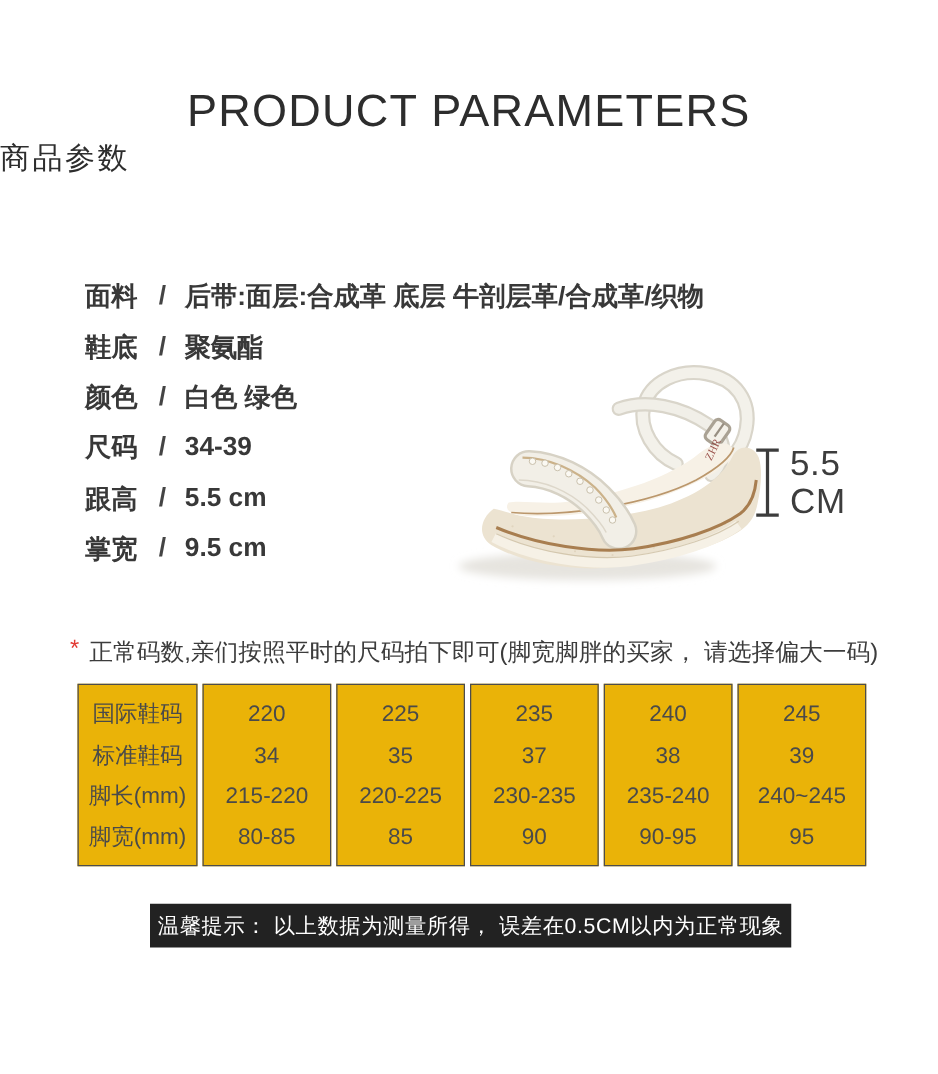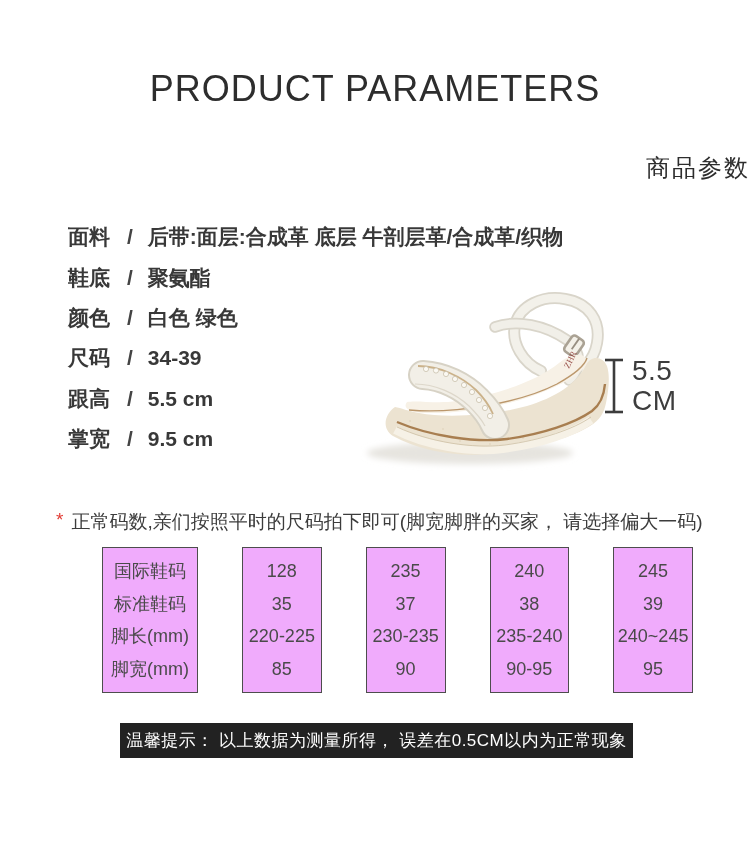--- a/index.html
+++ b/index.html
@@ -2,40 +2,40 @@
 <html><head>
 <meta charset="utf-8">
 <style>
   * { margin:0; padding:0; box-sizing:border-box; }
   html,body { background:#ffffff; }
   body { font-family:"Liberation Sans","DejaVu Sans",sans-serif; }
   .page { position:relative; width:750px; height:859px; background:#ffffff; overflow:hidden; margin:0 auto;padding-left:20px; }
 
   .title-en { position:absolute; top:68px; left:0; width:100%; text-align:center;
               font-size:36px; font-weight:300; letter-spacing:1px; color:#2d2d2d; }
-  .title-zh { position:absolute; top:110px; left:0; width:100%; text-align:right;
-              font-size:24px; font-weight:400; letter-spacing:2px; color:#2d2d2d;margin-top:42px; }
+  .title-zh { position:absolute; top:110px; left:0; width:100%; text-align:left;
+              font-size:24px; font-weight:400; letter-spacing:2px; color:#2d2d2d; }
 
   .params { position:absolute; left:68px; top:217px;font-weight:bold; }
   .param-row { display:flex; align-items:center; height:40.4px; font-size:21px; color:#383838; white-space:nowrap; }
   .p-label { min-width:46px; }
   .p-sep { margin:0 15px 0 13px; color:#444; }
 
   .shoe { position:absolute; left:345px; top:283px; width:300px; height:200px; }
 
   .measure { position:absolute; left:601px; top:356px; display:flex; align-items:center; }
   .measure-text { margin-left:5px; font-size:28px; line-height:1.08; color:#3d3d3d; letter-spacing:0.5px; }
 
   .size-note { position:absolute; left:56px; top:509px; width:660px; display:flex;
                font-size:19px; color:#3c3c3c; white-space:nowrap; }
   .size-note .mark { color:#e23b34; margin-right:8px; }
 
   .size-table { position:absolute; left:62px; top:547px; width:631px; height:146px; display:flex; gap:4px; }
   .st-col { border:1px solid #4d4d4d; display:flex; flex-direction:column; justify-content:space-around;
-            align-items:center; padding:7px 0; background:#f0abfc;margin-left:40px; }
+            align-items:center; padding:7px 0; background:#eab308; }
   .st-col.labels { flex:0 0 96px; }
   .st-col.data { flex:1; }
   .st-cell { font-size:18px; line-height:1; color:#4a4a4a; white-space:nowrap; }
 
   .footer { position:absolute; left:120px; top:723px; width:513px; height:35px; background:#222222;
             color:#ffffff; display:flex; align-items:center; justify-content:center;
             font-size:17px; letter-spacing:0.5px; white-space:nowrap; }
 </style>
 </head>
 <body>
@@ -158,21 +158,27 @@
   </div>
 
   <div class="size-table">
     <div class="st-col labels">
       <div class="st-cell">国际鞋码</div>
       <div class="st-cell">标准鞋码</div>
       <div class="st-cell">脚长(mm)</div>
       <div class="st-cell">脚宽(mm)</div>
     </div>
     <div class="st-col data">
-      <div class="st-cell">128</div>
+      <div class="st-cell">220</div>
+      <div class="st-cell">34</div>
+      <div class="st-cell">215-220</div>
+      <div class="st-cell">80-85</div>
+    </div>
+    <div class="st-col data">
+      <div class="st-cell">225</div>
       <div class="st-cell">35</div>
       <div class="st-cell">220-225</div>
       <div class="st-cell">85</div>
     </div>
     <div class="st-col data">
       <div class="st-cell">235</div>
       <div class="st-cell">37</div>
       <div class="st-cell">230-235</div>
       <div class="st-cell">90</div>
     </div>

